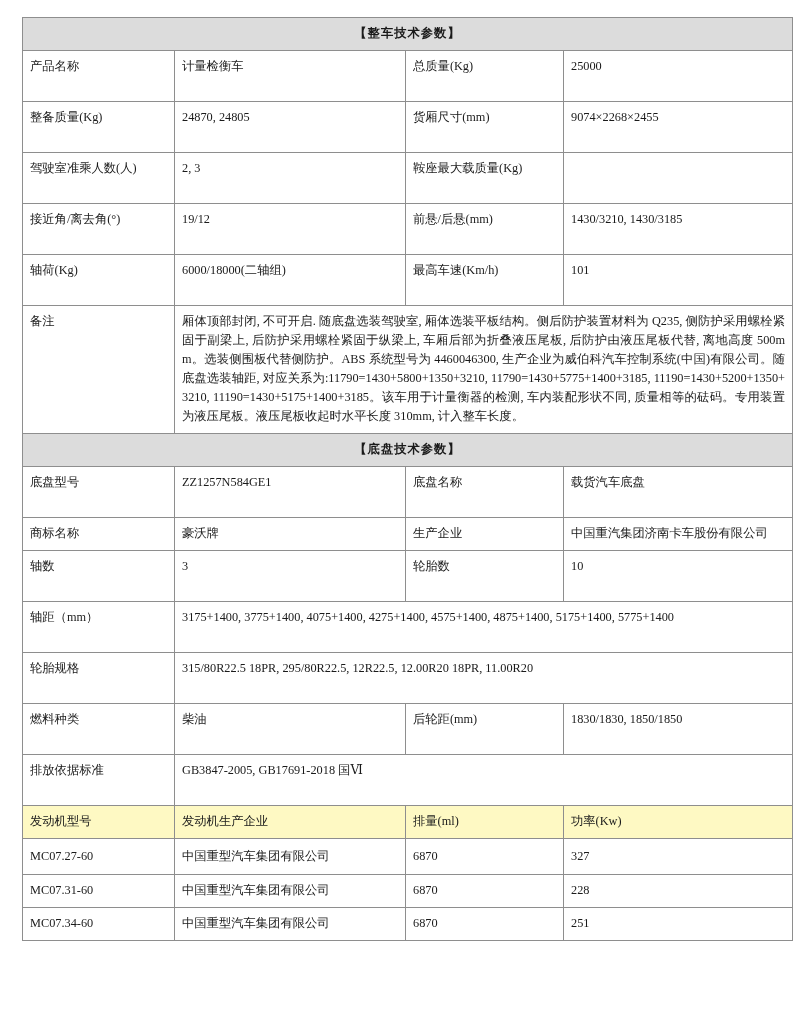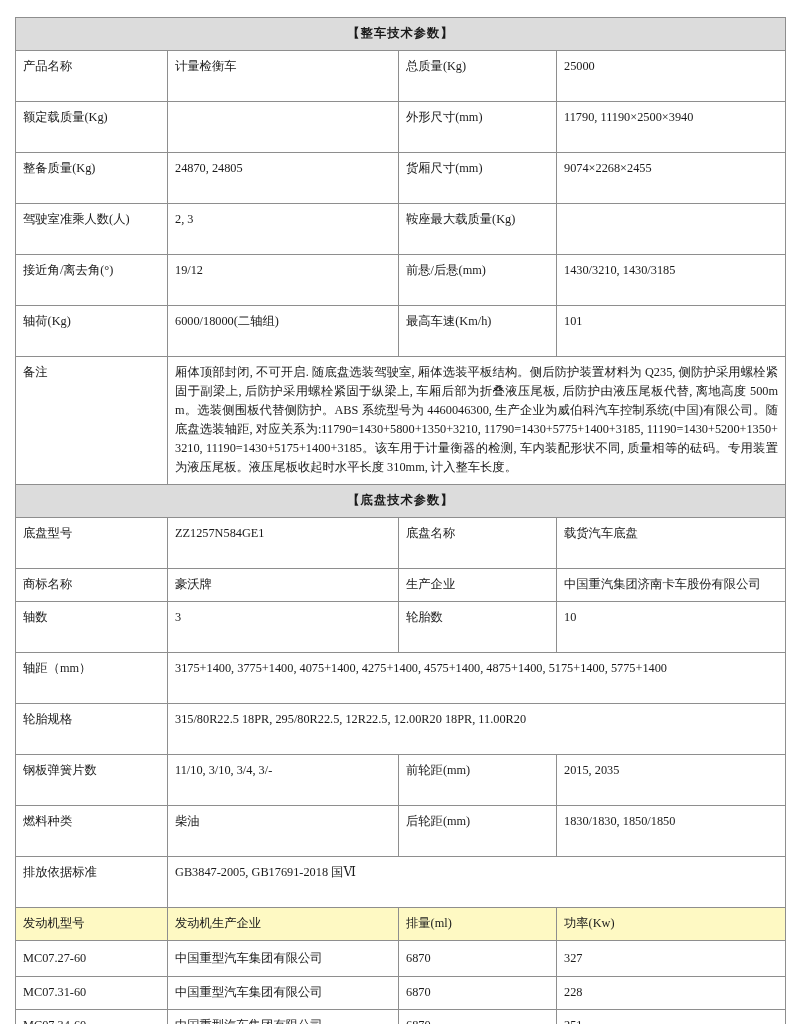--- a/index.html
+++ b/index.html
@@ -12,21 +12,21 @@
     height: 1024px;
     font-family: "Liberation Serif", "DejaVu Serif", serif;
     color: #1a1a1a;
     -webkit-font-smoothing: antialiased;
   }
   .page {
     position: relative;
     width: 800px;
     height: 1024px;
     box-sizing: border-box;
-    padding: 17px 15px 0 15px;
+    padding: 17px 15px 0 22px;
   }
   table.spec {
     width: 770px;
     border-collapse: collapse;
     table-layout: fixed;
     border: 1px solid #3a3a3a;
   }
   table.spec td {
     border: 1px solid #8e8e8e;
     padding: 6px 7px 7px 7px;
@@ -97,26 +97,20 @@
         <td class="section-title" colspan="4">【整车技术参数】</td>
       </tr>
 
       <tr>
         <td class="tall">产品名称</td>
         <td class="tall">计量检衡车</td>
         <td class="tall">总质量(Kg)</td>
         <td class="tall">25000</td>
       </tr>
 
-      <tr>
-        <td class="tall">额定载质量(Kg)</td>
-        <td class="tall"></td>
-        <td class="tall">外形尺寸(mm)</td>
-        <td class="tall">11790, 11190×2500×3940</td>
-      </tr>
 
       <tr>
         <td class="tall">整备质量(Kg)</td>
         <td class="tall">24870, 24805</td>
         <td class="tall">货厢尺寸(mm)</td>
         <td class="tall">9074×2268×2455</td>
       </tr>
 
       <tr>
         <td class="tall">驾驶室准乘人数(人)</td>
@@ -172,26 +166,20 @@
       <tr>
         <td class="tall">轴距（mm）</td>
         <td class="tall" colspan="3">3175+1400, 3775+1400, 4075+1400, 4275+1400, 4575+1400, 4875+1400, 5175+1400, 5775+1400</td>
       </tr>
 
       <tr>
         <td class="tall">轮胎规格</td>
         <td class="tall" colspan="3">315/80R22.5 18PR, 295/80R22.5, 12R22.5, 12.00R20 18PR, 11.00R20</td>
       </tr>
 
-      <tr>
-        <td class="tall">钢板弹簧片数</td>
-        <td class="tall">11/10, 3/10, 3/4, 3/-</td>
-        <td class="tall">前轮距(mm)</td>
-        <td class="tall">2015, 2035</td>
-      </tr>
 
       <tr>
         <td class="tall">燃料种类</td>
         <td class="tall">柴油</td>
         <td class="tall">后轮距(mm)</td>
         <td class="tall">1830/1830, 1850/1850</td>
       </tr>
 
       <tr>
         <td class="tall">排放依据标准</td>

